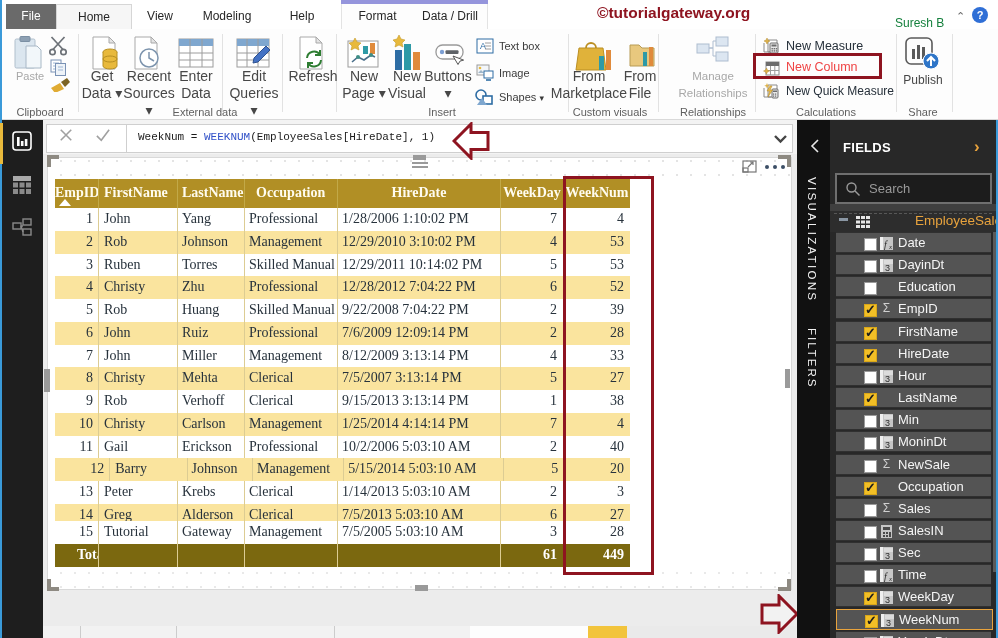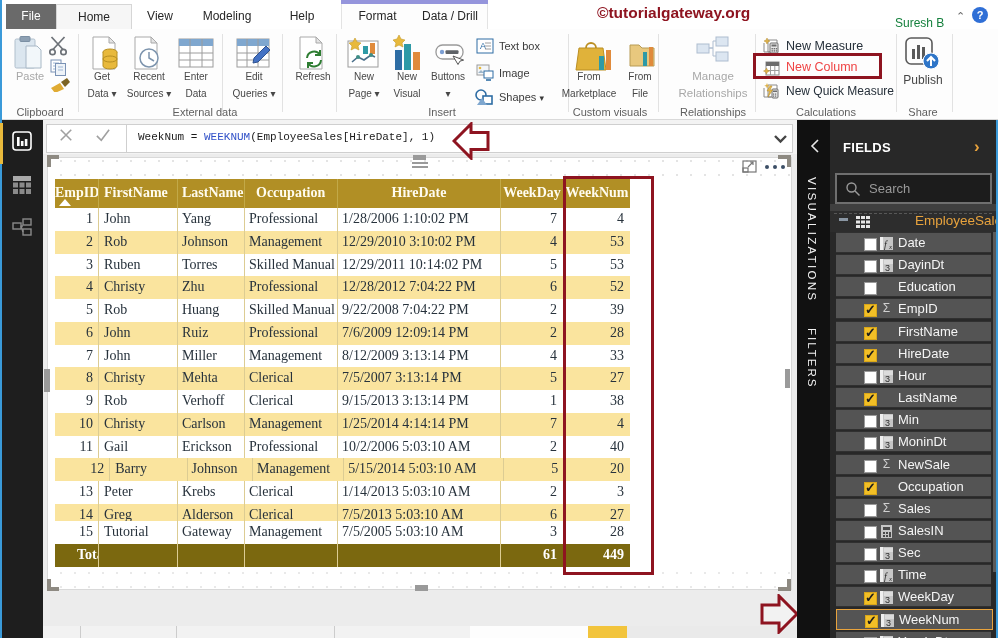--- a/index.html
+++ b/index.html
@@ -1,20 +1,20 @@
 <!DOCTYPE html>
 <html><head><meta charset="utf-8">
 <style>
 html,body{margin:0;padding:0;width:998px;height:638px;overflow:hidden;background:#fff;
  font-family:"Liberation Sans",sans-serif;}
 .abs{position:absolute;}
 #stage{position:relative;width:998px;height:638px;}
 .sep{position:absolute;top:34px;height:78px;width:1px;background:#e2e2e2;}
 .glabel{position:absolute;top:106px;font-size:11px;color:#5f5f5f;text-align:center;}
-.btxt{position:absolute;font-size:10px;color:#474747;text-align:center;line-height:17px;}
+.btxt{position:absolute;font-size:14px;color:#474747;text-align:center;line-height:17px;}
 .rowbtn{position:absolute;font-size:11px;color:#3b3b3b;}
 .fldrow{position:absolute;left:836px;width:155px;height:19px;background:#545454;
  border-top:1px solid #303030;border-bottom:1px solid #303030;}
 .fldlbl{position:absolute;left:62px;top:2px;font-size:13px;color:#f5f5f5;}
 .cb{position:absolute;left:28px;top:5px;width:11px;height:11px;background:#fff;border:1px solid #9a9a9a;}
 .cbc{position:absolute;left:28px;top:5px;width:11px;height:11px;background:#F2BF26;border:1px solid #d8a61a;
  color:#1d1d1d;font-size:13px;line-height:10px;text-align:center;font-weight:bold;}
 .ticon{position:absolute;left:44px;top:4px;width:14px;height:13px;}
 .sig{position:absolute;left:43px;top:2px;width:15px;height:15px;color:#cfcfcf;font-size:12px;line-height:15px;text-align:center;}
 .trow{display:flex;}

